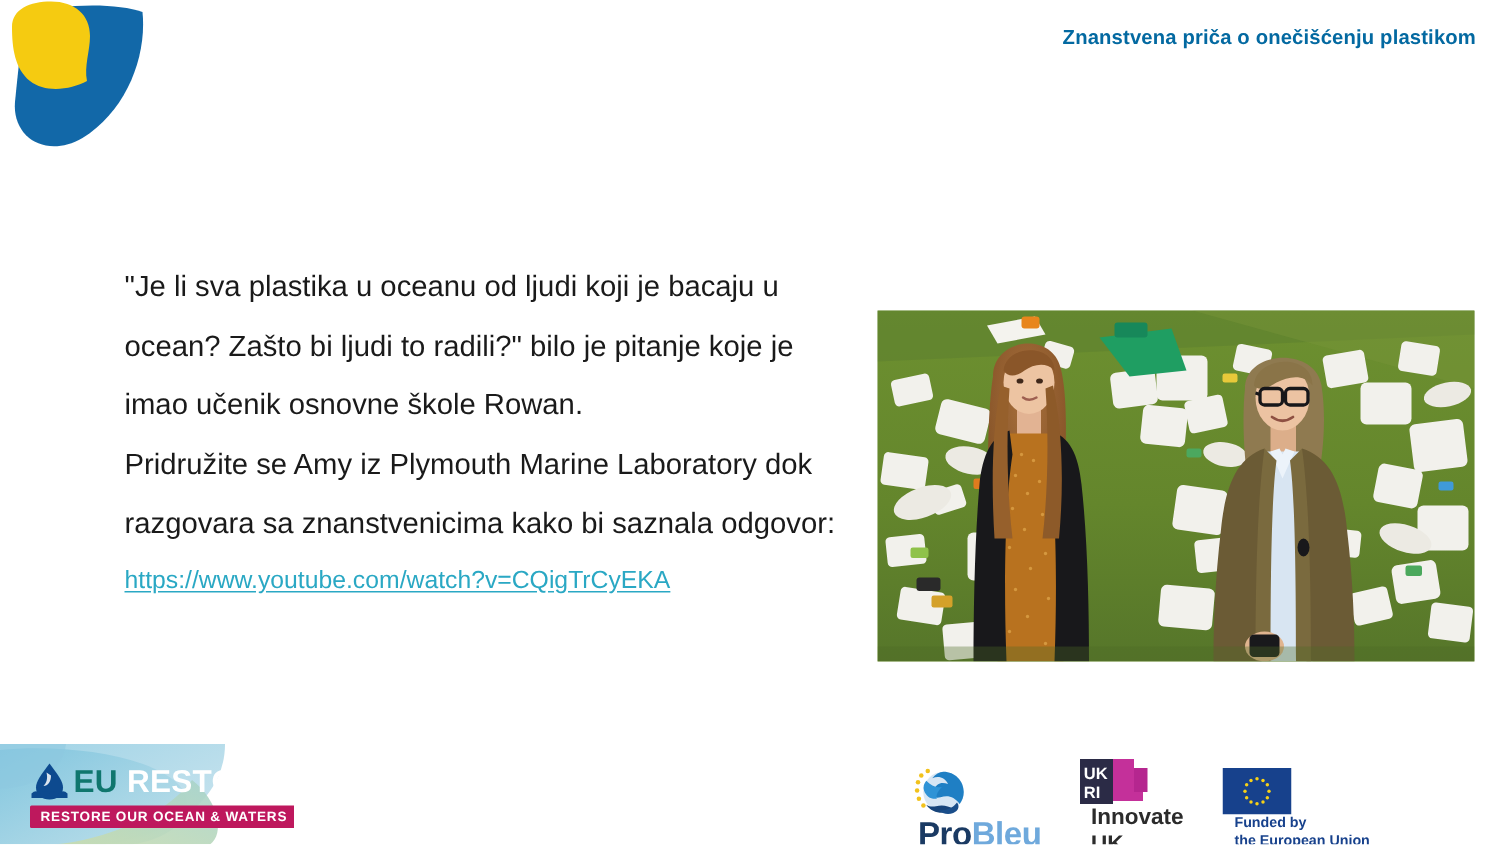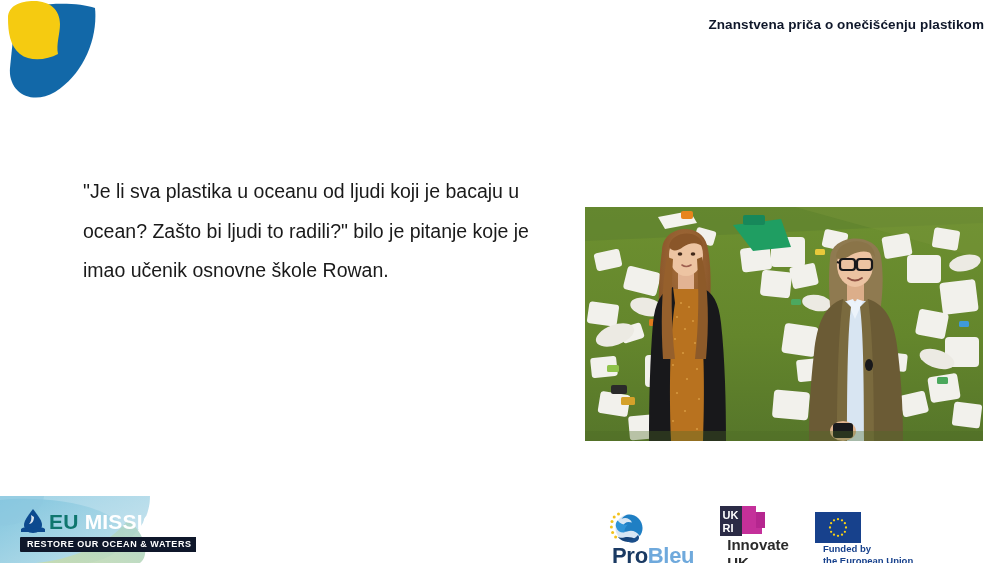--- a/index.html
+++ b/index.html
@@ -35,21 +35,21 @@
   }
   .brandmark svg { display: block; width: 106px; height: 104px; }
 
   
   .header-title {
     position: absolute;
     right: 16px;
     top: 17px;
     font-size: 13.5px;
     font-weight: bold;
-    color: #0f172a;
+    color: #0369a1;
     letter-spacing: 0.1px;
     white-space: nowrap;
   }
 
   
   .slide-title {
     position: absolute;
     left: 110px;
     top: 48px;
     width: 760px;
@@ -123,21 +123,21 @@
     letter-spacing: 0.2px;
     line-height: 1;
     white-space: nowrap;
   }
   .eum-wordmark .eu { color: #0f766e; }
   .eum-wordmark .missions { color: #ffffff; }
   .eum-bar {
     position: absolute;
     left: 20px;
     top: 41px;
-    background: #0f172a;
+    background: #be185d;
     padding: 2.5px 7px 3px 7px;
     border-radius: 1px;
   }
   .eum-bar-text {
     font-size: 9px;
     font-weight: bold;
     color: #ffffff;
     letter-spacing: 0.55px;
     line-height: 1;
     white-space: nowrap;
@@ -201,20 +201,22 @@
       <path d="M17 10 C41 2 78 2 95 8 C98 38 84 74 55 92 C31 106 8 92 10 68 C12 48 14 28 17 10 Z" fill="#1268a8"></path>
       <path d="M8 18 C8 6 20 1 34 1 C50 1 60 10 60 24 C60 34 56 44 58 54 C47 60 30 62 20 54 C10 46 8 32 8 18 Z" fill="#f5cb11"></path>
     </svg>
   </div>
 
   <div class="header-title">Znanstvena priča o onečišćenju plastikom</div>
 
 
   <div class="body-block">
     <p class="body-par">"Je li sva plastika u oceanu od ljudi koji je bacaju u ocean? Zašto bi ljudi to radili?" bilo je pitanje koje je imao učenik osnovne škole Rowan.</p>
+    <p class="body-par second">Pridružite se Amy iz Plymouth Marine Laboratory dok razgovara sa znanstvenicima kako bi saznala odgovor:</p>
+    <a class="body-link" href="#">https://www.youtube.com/watch?v=CQigTrCyEKA</a>
   </div>
 
   <div class="photo">
     <svg viewBox="0 0 398 234" xmlns="http://www.w3.org/2000/svg" preserveAspectRatio="none">
       <defs>
         <linearGradient id="floorG" x1="0" y1="0" x2="0" y2="1">
           <stop offset="0%" stop-color="#6d9030"></stop>
           <stop offset="55%" stop-color="#64862c"></stop>
           <stop offset="100%" stop-color="#56762a"></stop>
         </linearGradient>
@@ -388,21 +390,21 @@
       </svg>
     </div>
     <div class="eum-drop">
       <svg viewBox="0 0 26 28" xmlns="http://www.w3.org/2000/svg">
         <path d="M13 1 C19 9 22 13 22 17 C22 22 18 25 13 25 C8 25 4 22 4 17 C4 13 7 9 13 1 Z" fill="#0d4a8f"></path>
         <path d="M11 7 C12 11 11 14 9 16 C12 16 14 13 14 9 Z" fill="#ffffff" opacity="0.85"></path>
         <path d="M1 21 Q4 18 7 21 Q10 18 13 21 Q16 18 19 21 Q22 18 25 21 L25 24 L1 24 Z" fill="#0d4a8f"></path>
       </svg>
     </div>
     <div class="eum-wordmark">
-      <span class="eu">EU</span><span>&nbsp;</span><span class="missions">MISSIONS</span>
+      <span class="eu">EU</span><span>&nbsp;</span><span class="missions">RESTORE</span>
     </div>
     <div class="eum-bar">
       <div class="eum-bar-text">RESTORE OUR OCEAN &amp; WATERS</div>
     </div>
   </div>
 
   <div class="partners">
 
     <div class="logo-unit">
       <div class="probleu-icon">

